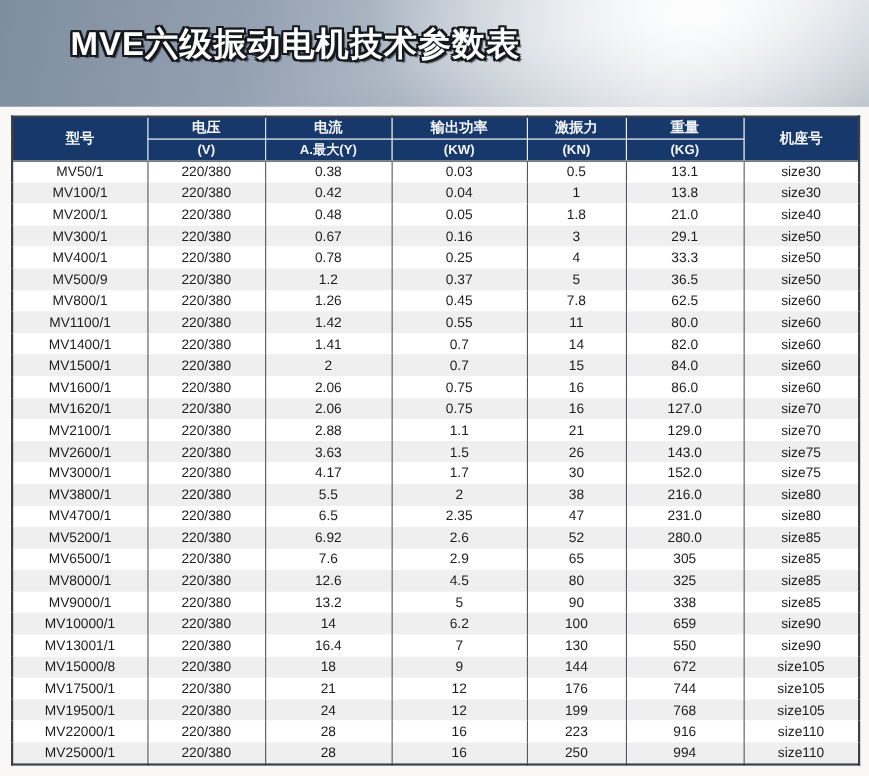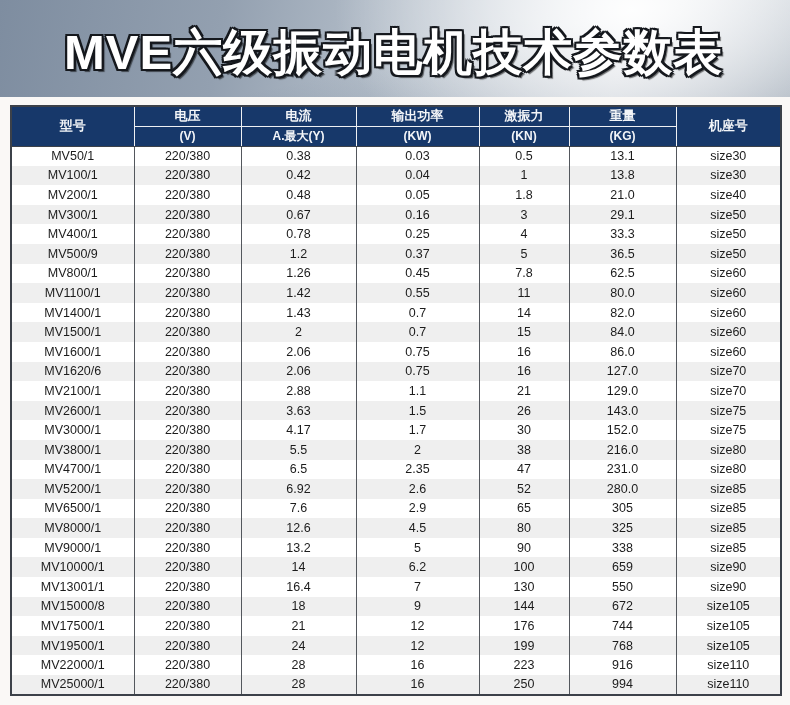--- a/index.html
+++ b/index.html
@@ -15,21 +15,21 @@
     position: relative;
     width: 790px; height: 97px;
     background:
       radial-gradient(ellipse 480px 300px at 80% 10%, rgba(255,255,255,0.95), rgba(255,255,255,0) 62%),
       linear-gradient(168deg, rgba(255,255,255,0) 55%, rgba(72,90,112,0.30) 100%),
       linear-gradient(100deg, #7e8da0 0%, #93a0b0 28%, #bec7d1 55%, #e8ebef 78%, #ccd3da 100%);
   }
   .banner h1 {
     position: absolute;
     left: 16px; top: 20px;
-    font-size: 49px;
+    font-size: 30px;
     font-weight: bold;
     letter-spacing: 1px;
     color: #ffffff;
     text-shadow:
       -2px -2px 0 #15181d, 2px -2px 0 #15181d,
       -2px  2px 0 #15181d, 2px  2px 0 #15181d,
       -2px  0   0 #15181d, 2px  0   0 #15181d,
        0   -2px 0 #15181d, 0    2px 0 #15181d,
        3px  3px 1px rgba(0,0,0,0.55);
     white-space: nowrap;
@@ -175,21 +175,21 @@
           <td>220/380</td>
           <td>1.42</td>
           <td>0.55</td>
           <td>11</td>
           <td>80.0</td>
           <td>size60</td>
         </tr>
         <tr>
           <td>MV1400/1</td>
           <td>220/380</td>
-          <td>1.43</td>
+          <td>1.41</td>
           <td>0.7</td>
           <td>14</td>
           <td>82.0</td>
           <td>size60</td>
         </tr>
         <tr>
           <td>MV1500/1</td>
           <td>220/380</td>
           <td>2</td>
           <td>0.7</td>
@@ -200,21 +200,21 @@
         <tr>
           <td>MV1600/1</td>
           <td>220/380</td>
           <td>2.06</td>
           <td>0.75</td>
           <td>16</td>
           <td>86.0</td>
           <td>size60</td>
         </tr>
         <tr>
-          <td>MV1620/6</td>
+          <td>MV1620/1</td>
           <td>220/380</td>
           <td>2.06</td>
           <td>0.75</td>
           <td>16</td>
           <td>127.0</td>
           <td>size70</td>
         </tr>
         <tr>
           <td>MV2100/1</td>
           <td>220/380</td>

